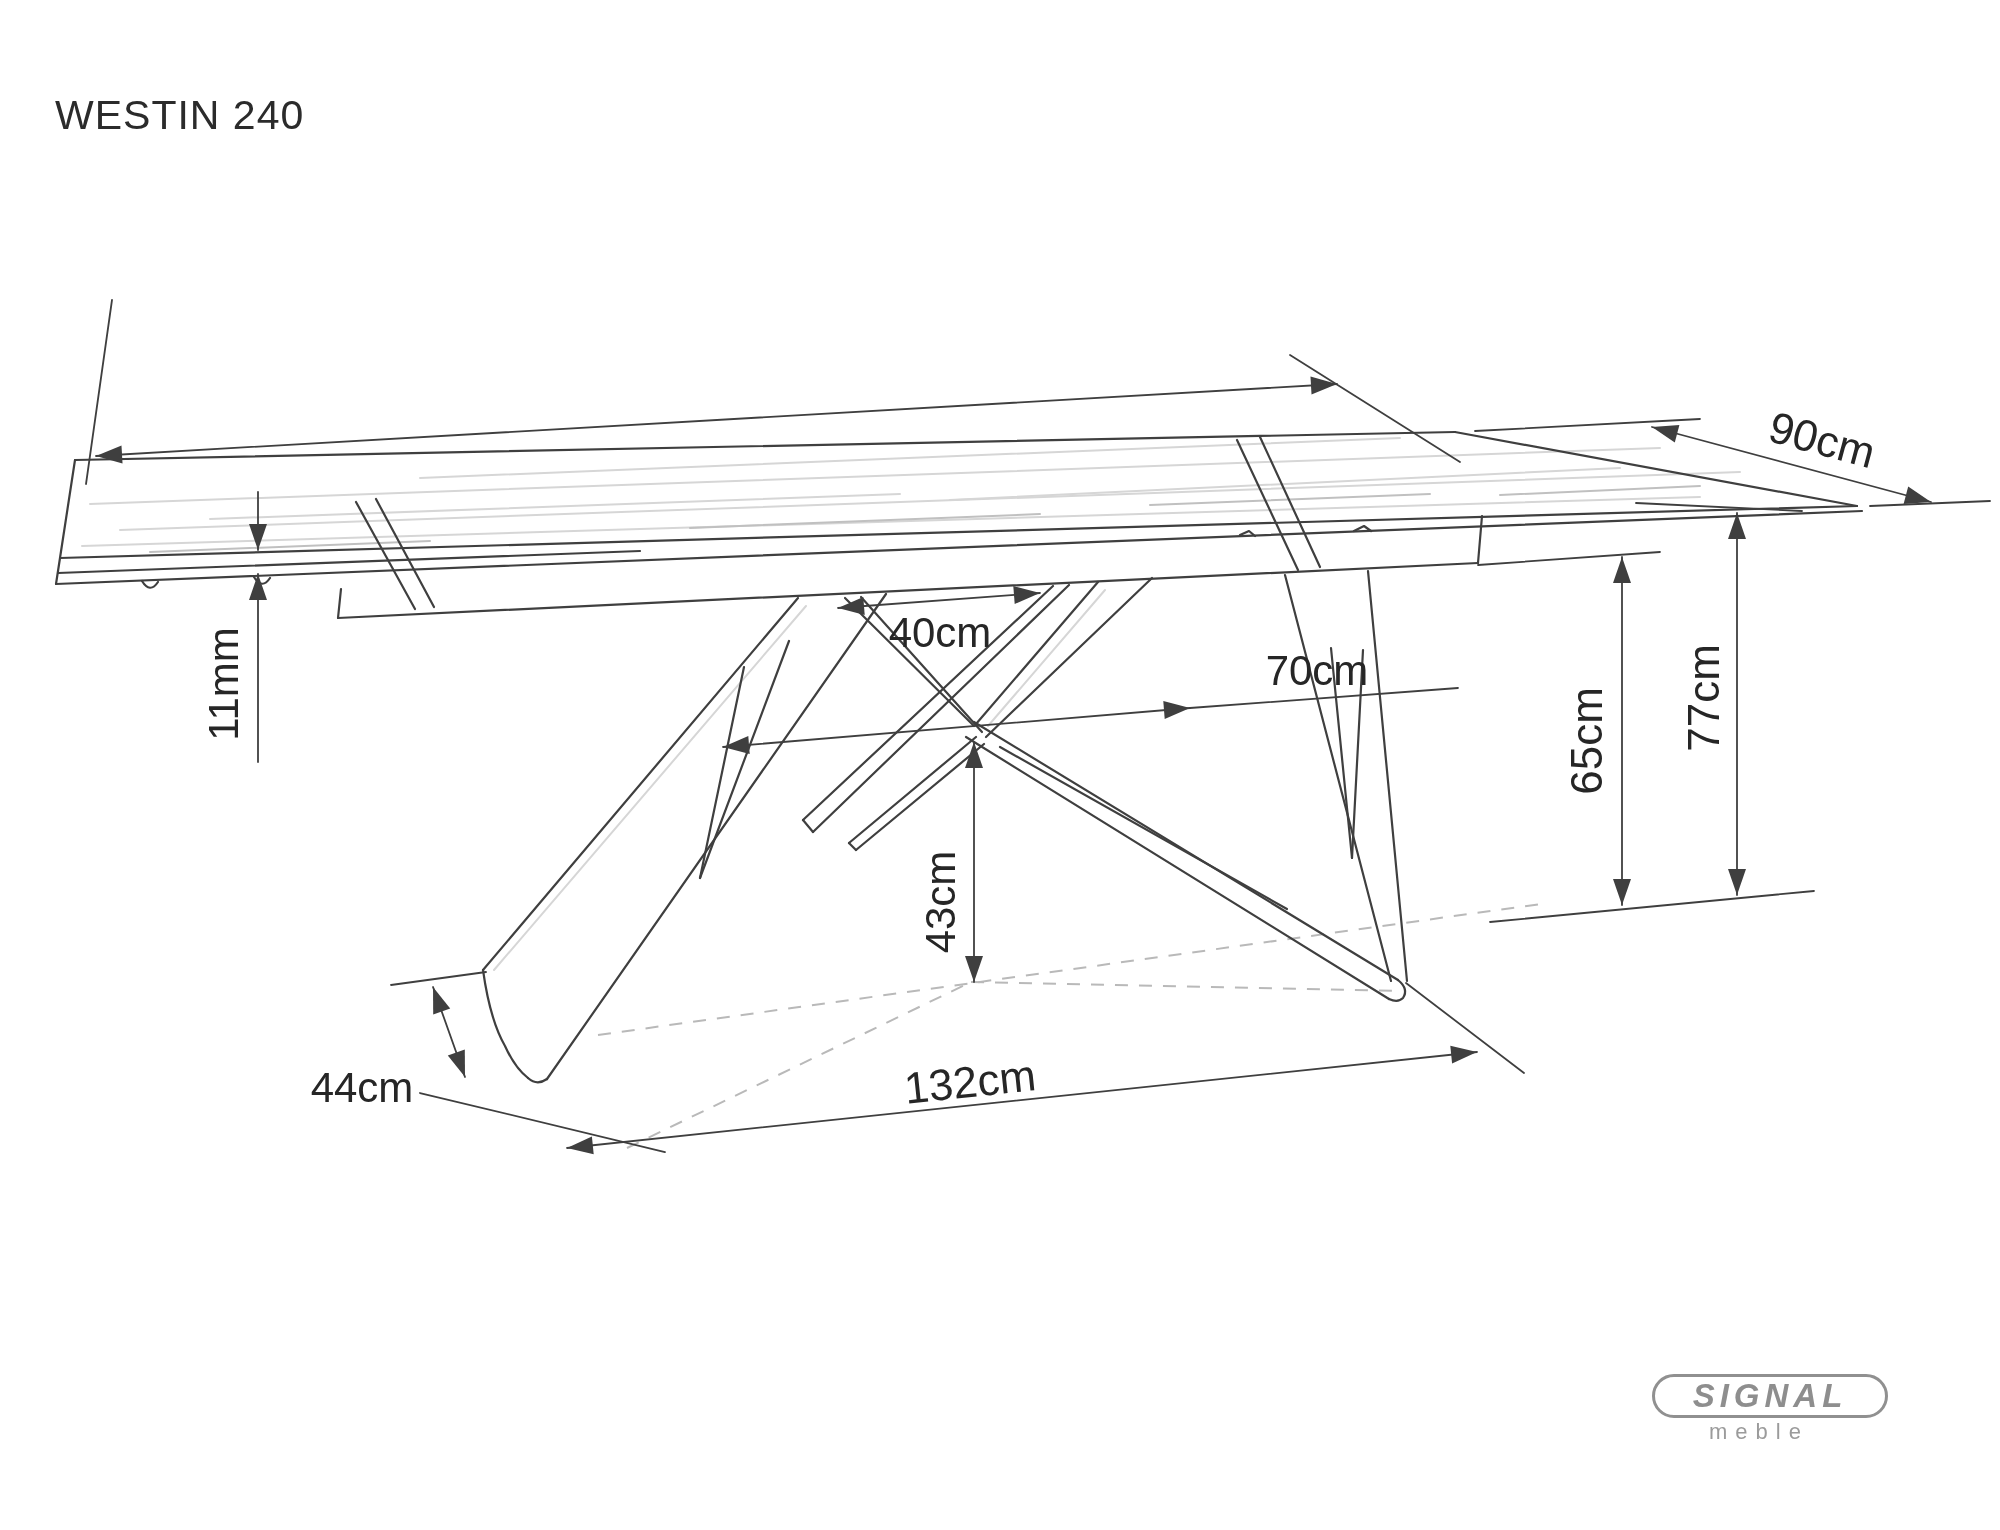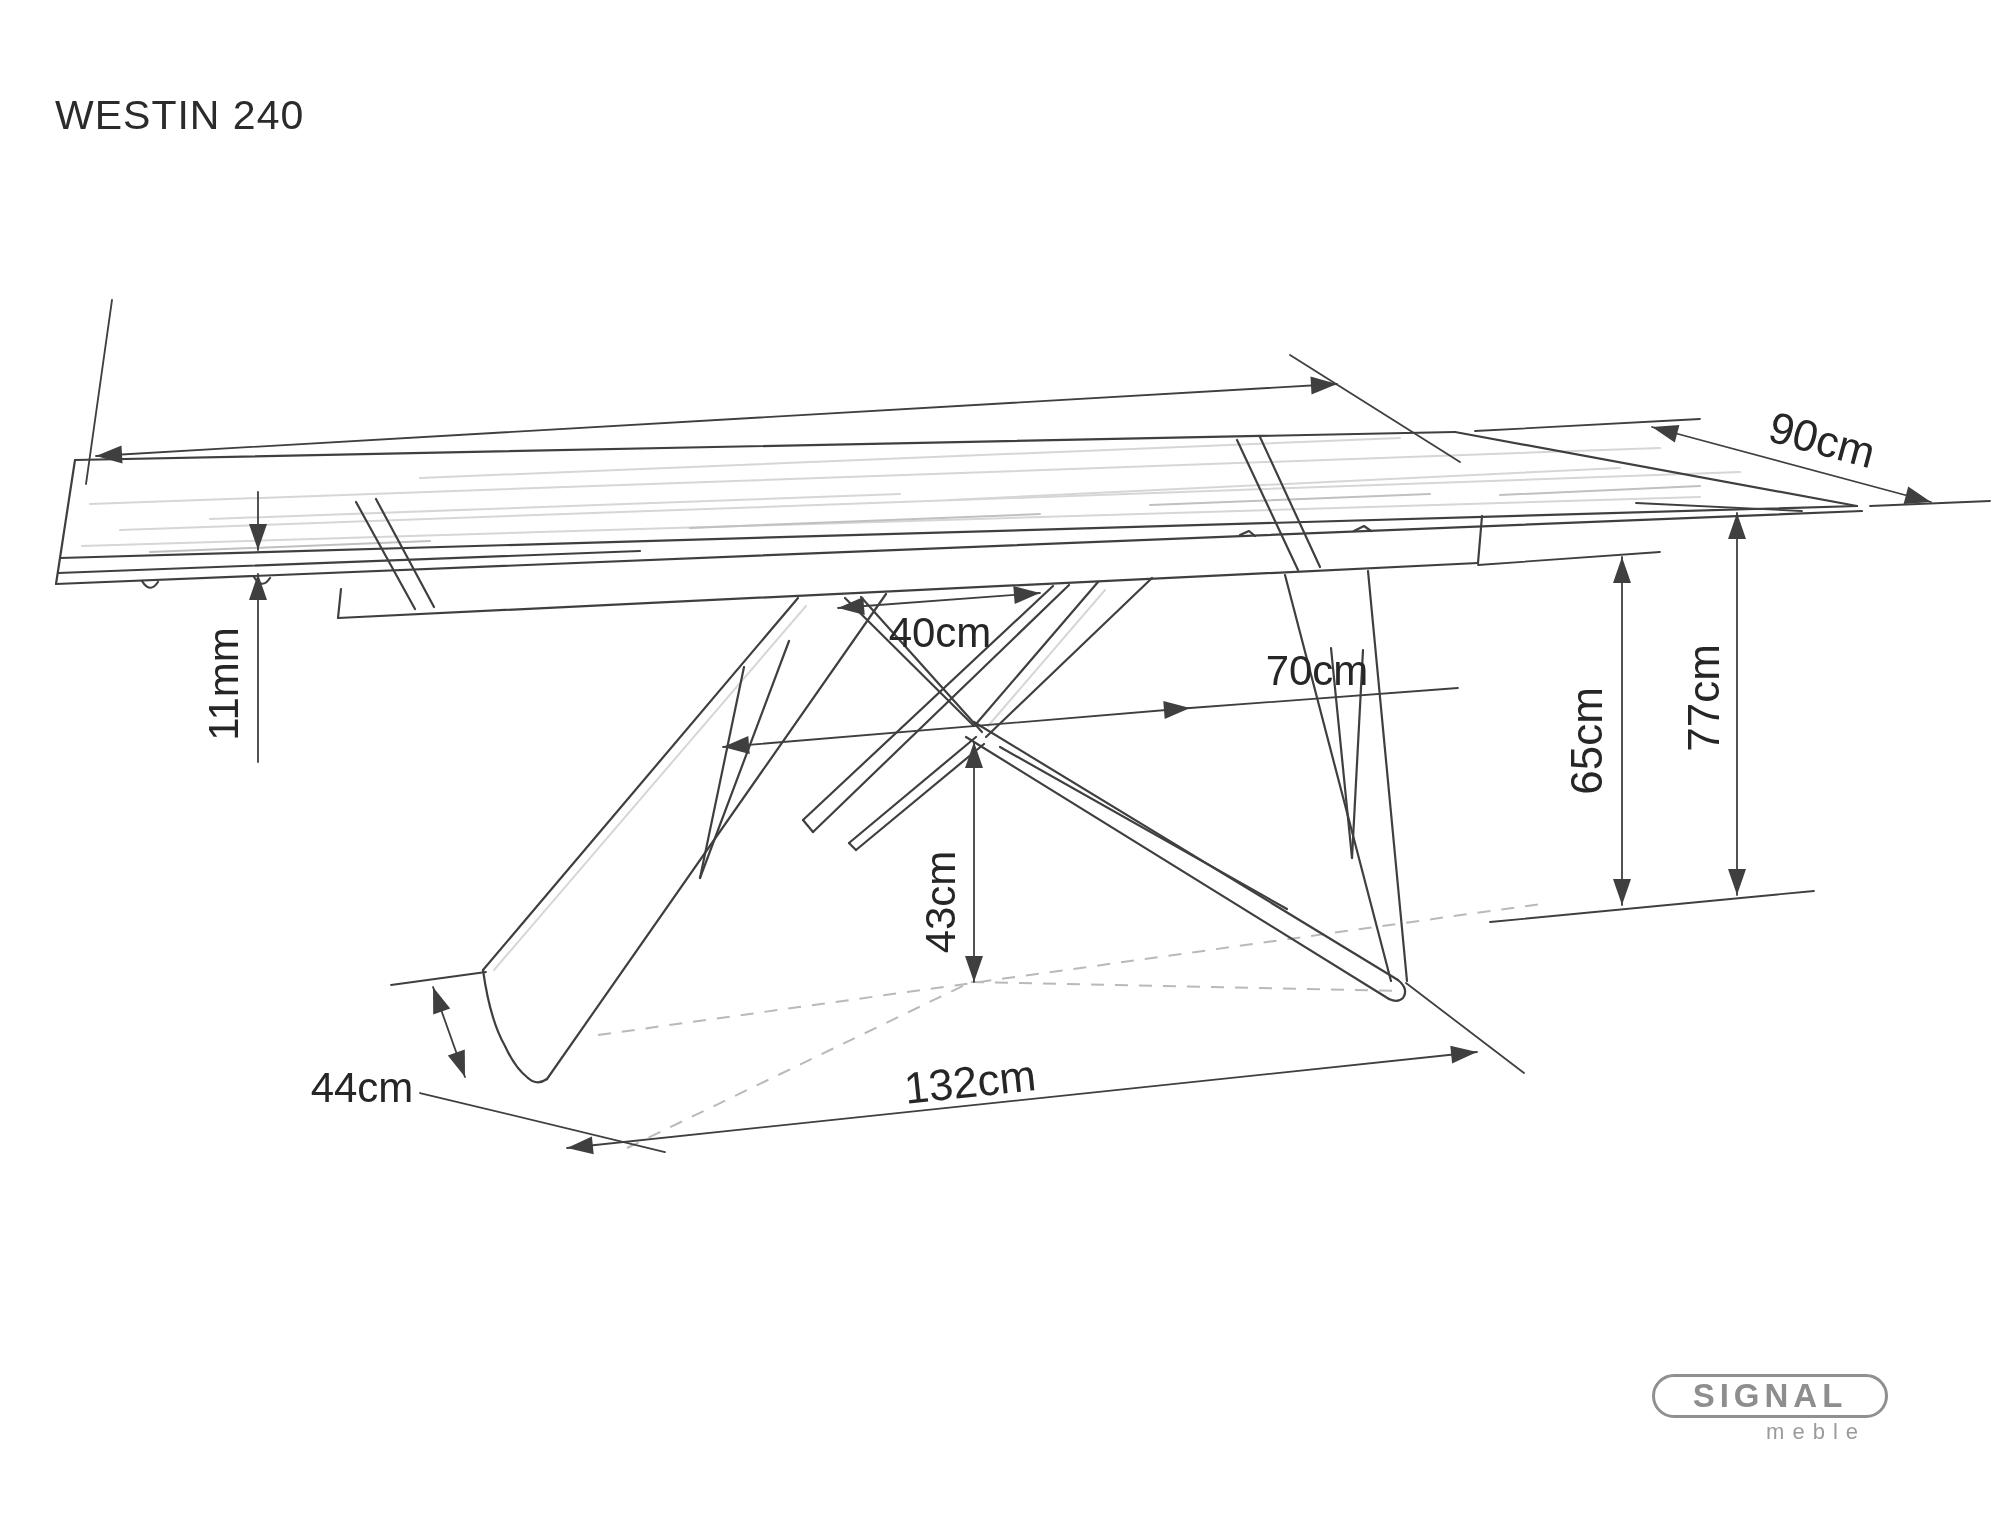--- a/index.html
+++ b/index.html
@@ -21,25 +21,25 @@
     letter-spacing:1px;
   }
   .note{
     position:absolute;left:25px;top:1390px;font-size:34px;color:#9a9a9a;
     letter-spacing:0.5px;
   }
   .logo{position:absolute;left:1652px;top:1374px;width:236px;}
   .logo-pill{
     box-sizing:border-box;width:236px;height:44px;border:3px solid #909090;
     border-radius:22px;text-align:center;
-    font-size:33px;line-height:38px;font-weight:bold;
+    font-size:33px;line-height:38px;font-style:italic;font-weight:bold;
     letter-spacing:5px;color:#8e8e8e;
   }
   .logo-sub{
-    text-align:right;padding-right:22px;font-size:22px;letter-spacing:8px;
+    text-align:center;padding-right:22px;font-size:22px;letter-spacing:8px;
     color:#9b9b9b;margin-top:1px;
   }
 </style>
 </head>
 <body>
 
 <div class="stage">
 
   <svg width="2000" height="1530" viewBox="0 0 2000 1530">
 

